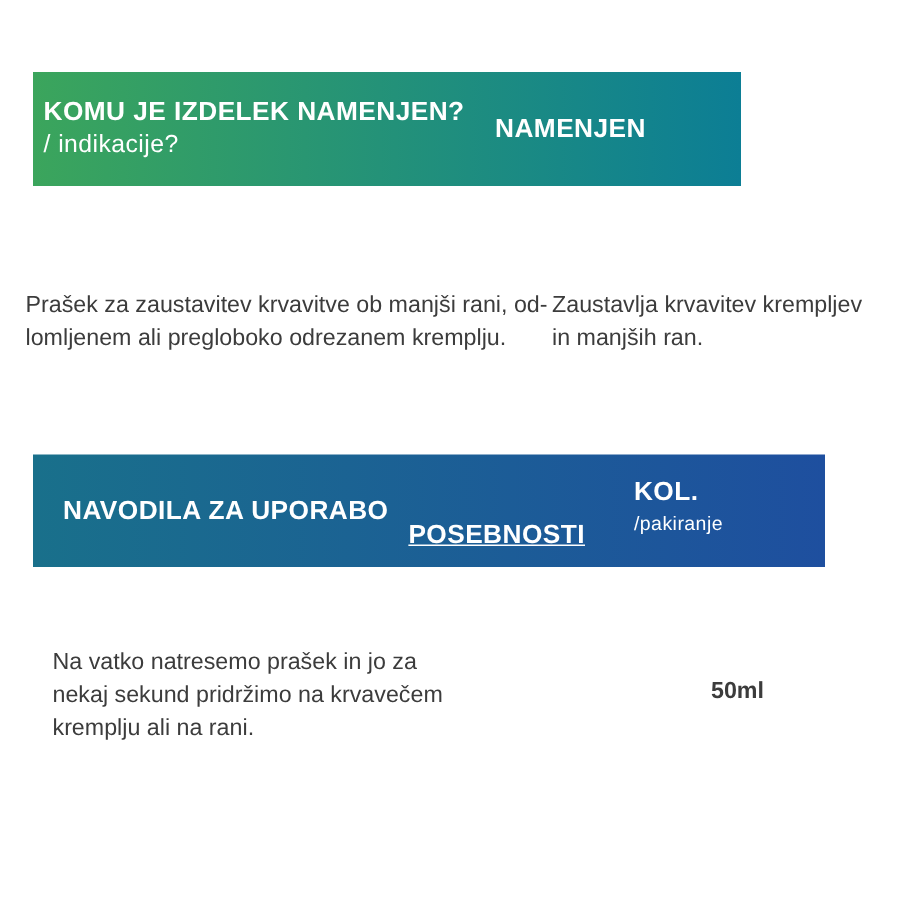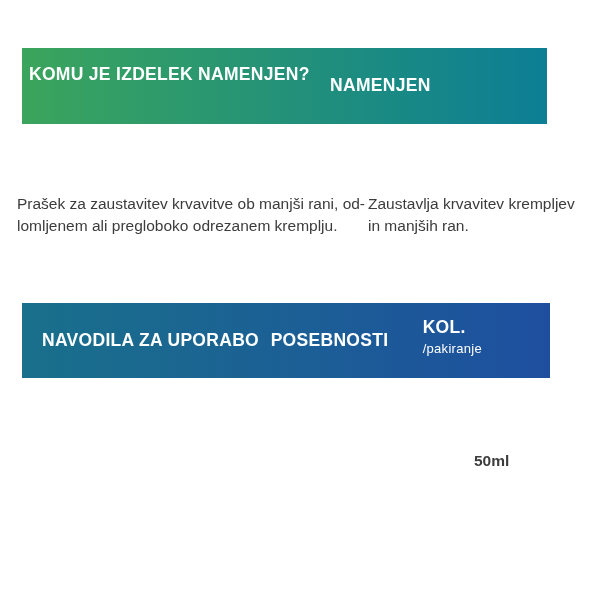--- a/index.html
+++ b/index.html
@@ -16,21 +16,21 @@
     overflow: hidden;
   }
 
   
   .bar {
     position: absolute;
     color: #ffffff;
   }
   .bar1 {
     left: 22px; top: 48px;
-    width: 525px; height: 76px;
+    width: 472px; height: 76px;
     background: linear-gradient(90deg, var(--bar1-start, #3BA55C) 0%, var(--bar1-end, #0C7E95) 100%);
   }
   .bar2 {
     left: 22px; top: 303px;
     width: 528px; height: 75px;
     background: linear-gradient(90deg, var(--bar2-start, #19708B) 0%, var(--bar2-end, #1E4F9F) 100%);
   }
 
   .hdr-title {
     font-weight: bold;
@@ -55,23 +55,24 @@
     position: absolute;
     left: 308px; top: 26px;
   }
 
   .bar2-col1 {
     position: absolute;
     left: 20px; top: 26px; text-align: center;
   }
   .bar2-col2 {
     position: absolute;
-    left: 247px; top: 26px;
+    left: 247px; top: 42px;
     width: 121px;
-    text-align: center;
+    text-align: right;
+    text-decoration: underline;
   }
   .bar2-col3 {
     position: absolute;
     right: 68px; top: 13px;
     text-align: left;
   }
   .bar2-col3 .hdr-sub { font-size: 13px; line-height: 21px; }
 
   
   .body-text {
@@ -87,33 +88,37 @@
   .p-volume     { left: 474px; top: 450px; white-space: nowrap; font-weight: bold; }
 </style>
 </head>
 <body>
 
 <div class="canvas">
 
   <div class="bar bar1">
     <div class="bar1-left">
       <div class="hdr-title">KOMU JE IZDELEK NAMENJEN?</div>
+      <div class="hdr-sub">/ indikacije?</div>
     </div>
     <div class="bar1-col2 hdr-title">NAMENJEN</div>
   </div>
 
   <div class="body-text p-indications">Prašek za zaustavitev krvavitve ob manjši rani, od-
 lomljenem ali pregloboko odrezanem kremplju.</div>
   <div class="body-text p-action">Zaustavlja  krvavitev krempljev
 in manjših ran.</div>
 
   <div class="bar bar2">
     <div class="bar2-col1 hdr-title">NAVODILA ZA UPORABO</div>
     <div class="bar2-col2 hdr-title">POSEBNOSTI</div>
     <div class="bar2-col3">
       <div class="hdr-title">KOL.</div>
       <div class="hdr-sub">/pakiranje</div>
     </div>
   </div>
 
+  <div class="body-text p-instructions">Na vatko natresemo prašek in jo za
+nekaj sekund pridržimo na krvavečem
+kremplju ali na rani.</div>
   <div class="body-text p-volume">50ml</div>
 
 </div>
 
 </body></html>

